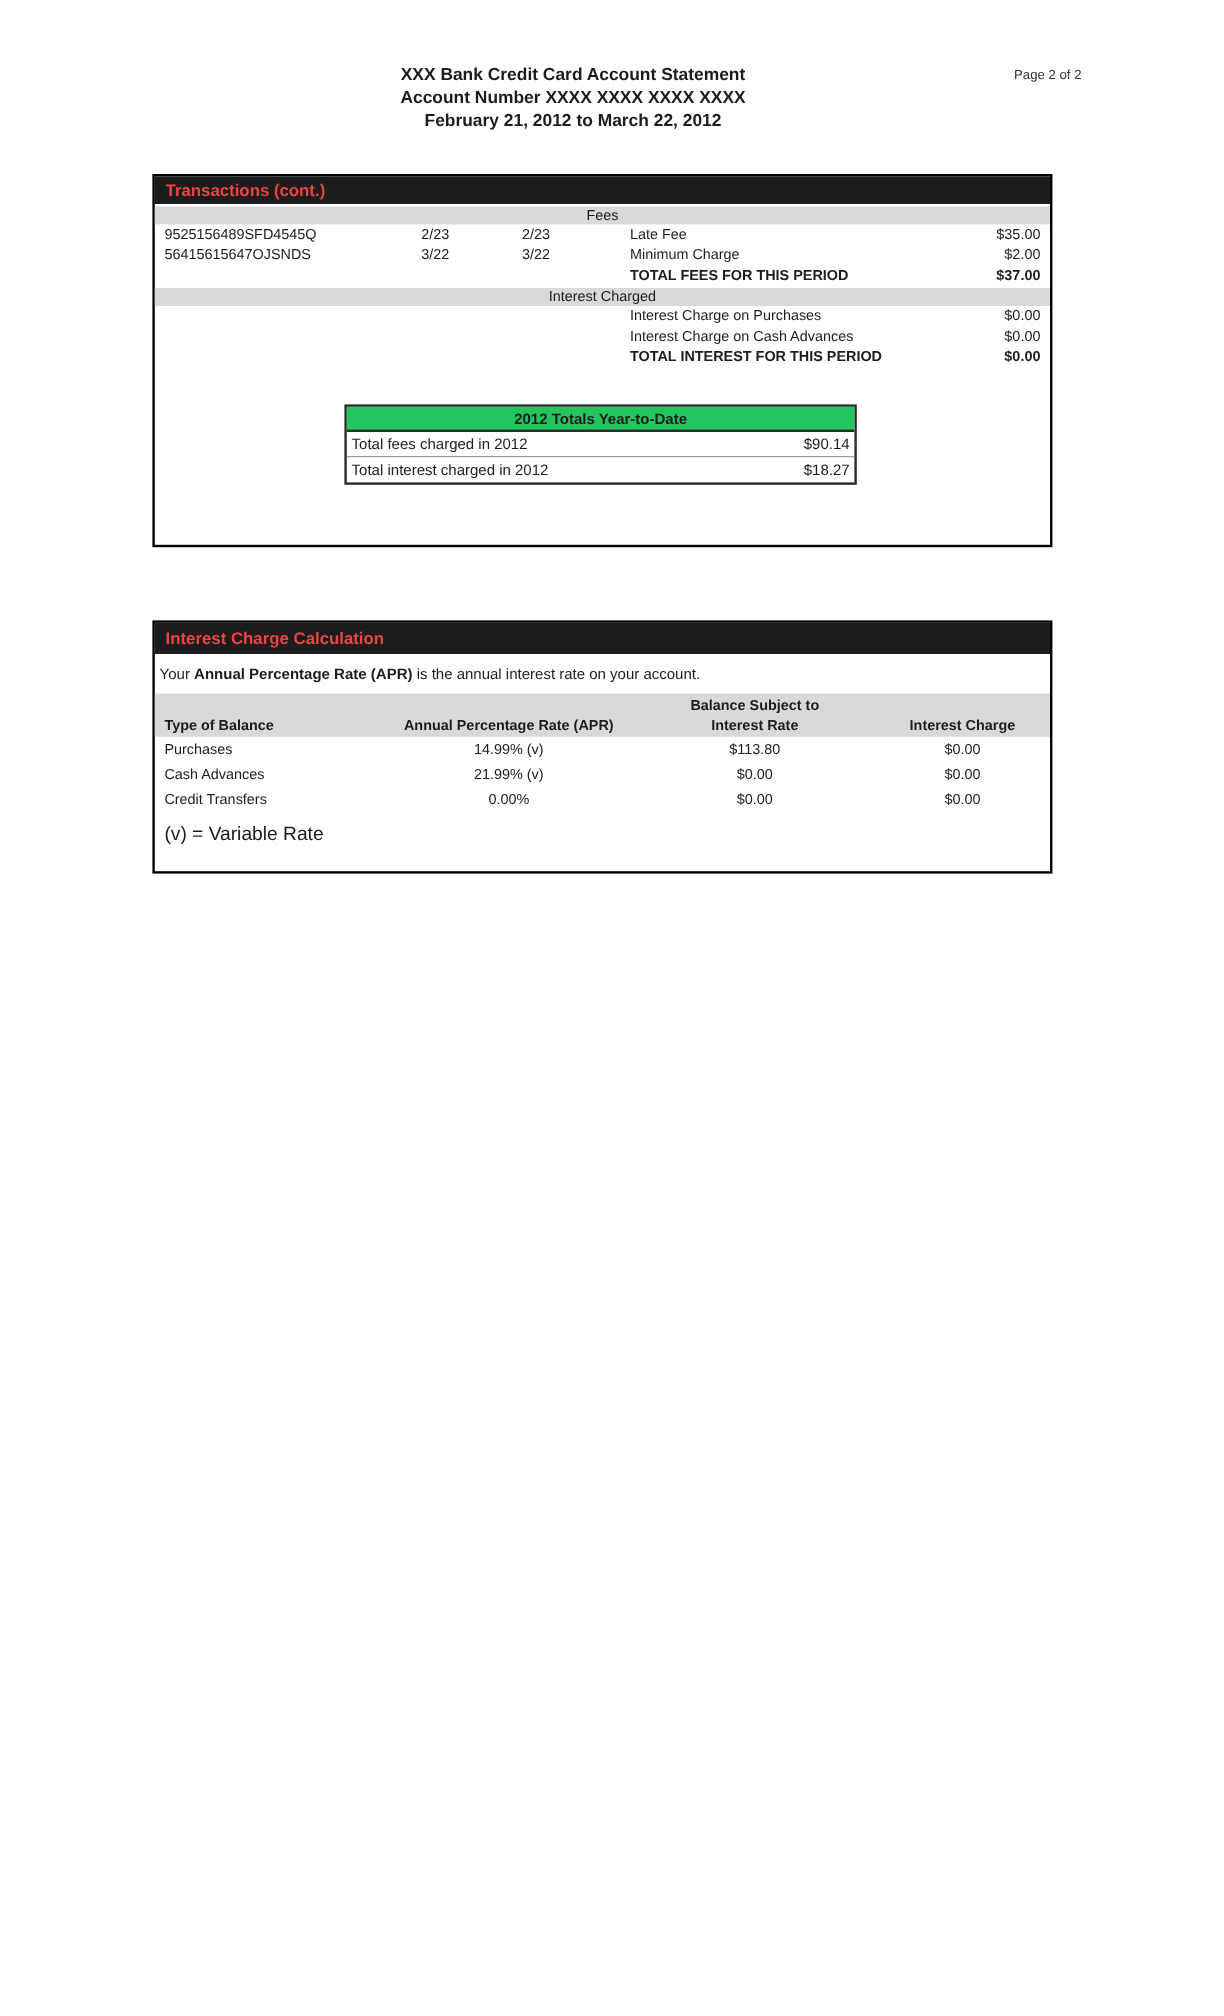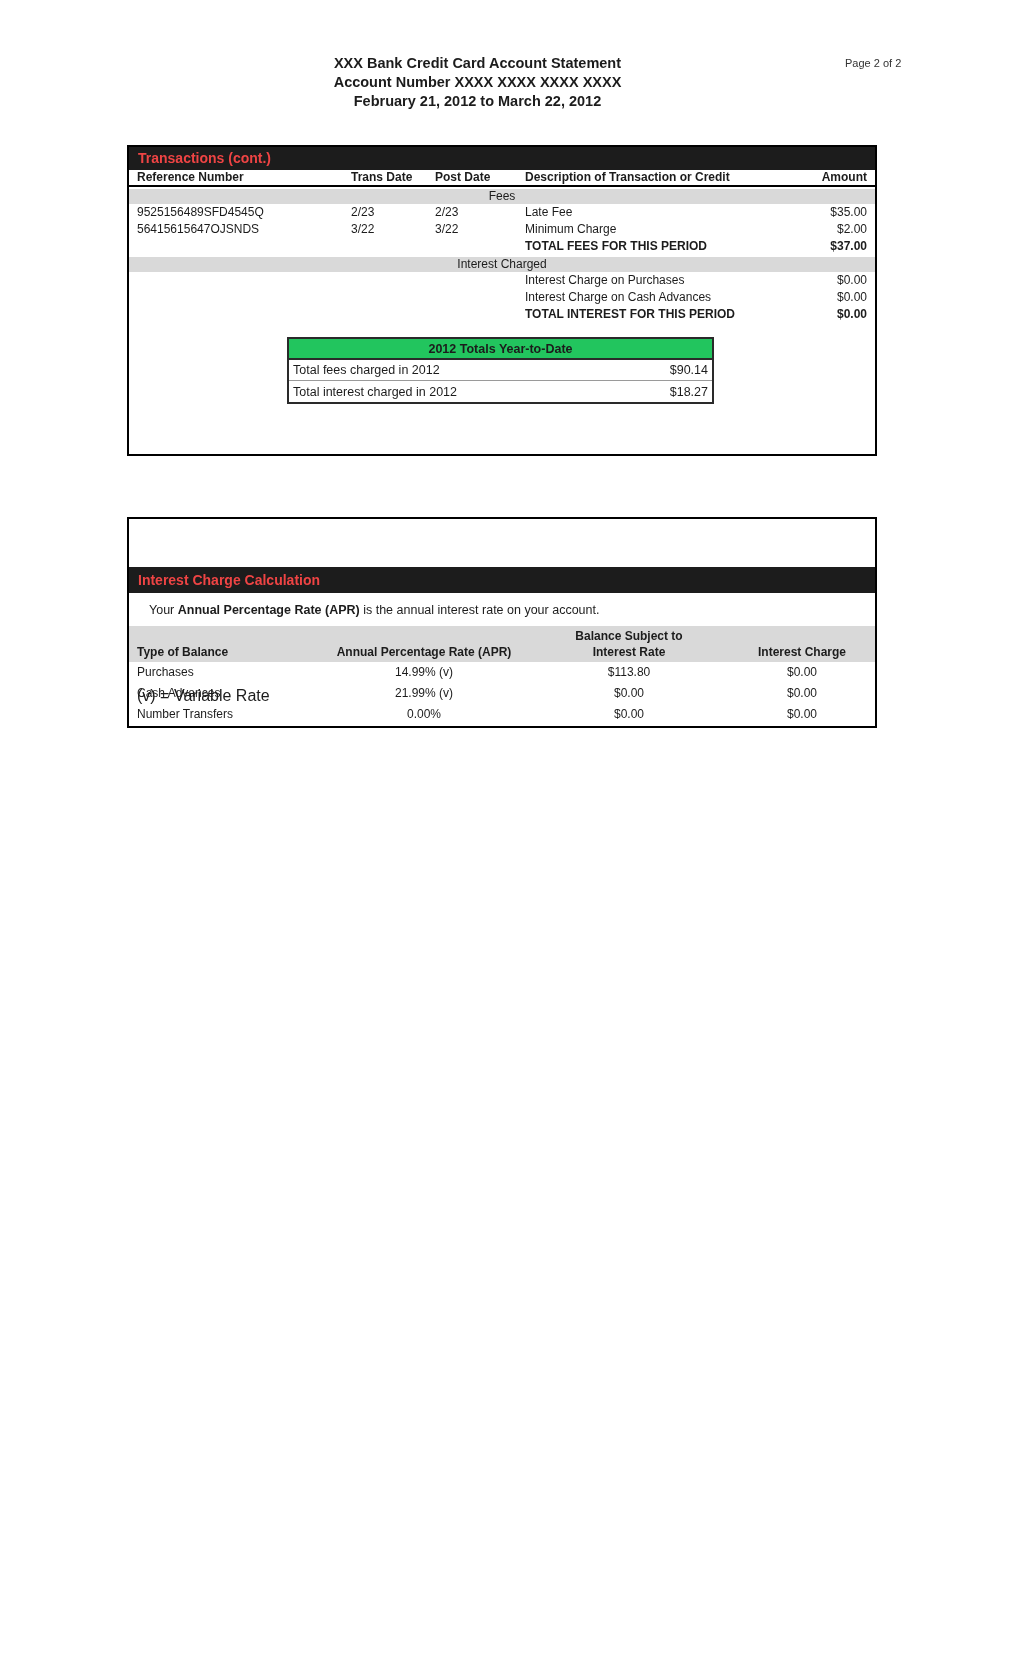--- a/index.html
+++ b/index.html
@@ -99,23 +99,23 @@
     align-items: center;
     height: 21px;
     padding: 0 4px;
     font-size: 12.5px;
     text-align: center;
   }
   .ytd-row.sep { border-bottom: 1px solid #9a9a9a; }
 
   
   #icc-box { top: 517px; height: 211px; }
-  #icc-box .section-bar { height: 26px; line-height: 26px; margin-top: 48px; }
+  #icc-box .section-bar { height: 26px; line-height: 26px; }
   .icc-intro {
-    padding: 10px 8px 0 20px;
+    padding: 10px 8px 0 4px;
     font-size: 12.5px;
   }
   .icc-headband {
     position: relative;
     height: 36px;
     margin-top: 9px;
     background: #d9d9d9;
     font-weight: bold;
     font-size: 12px;
   }
@@ -140,27 +140,20 @@
 <div class="doc-header">
   <div>XXX Bank Credit Card Account Statement</div>
   <div>Account Number XXXX XXXX XXXX XXXX</div>
   <div>February 21, 2012 to March 22, 2012</div>
 </div>
 <div class="page-indicator">Page 2 of 2</div>
 
 <div class="outer-box" id="tx-box">
   <div class="section-bar">Transactions (cont.)</div>
 
-  <div class="tx-colheader">
-    <span class="c-ref">Reference Number</span>
-    <span class="c-trans">Trans Date</span>
-    <span class="c-post">Post Date</span>
-    <span class="c-desc">Description of Transaction or Credit</span>
-    <span class="c-amt bold">Amount</span>
-  </div>
 
   <div class="band">Fees</div>
 
   <div class="tx-row">
     <span class="c-ref">9525156489SFD4545Q</span>
     <span class="c-trans">2/23</span>
     <span class="c-post">2/23</span>
     <span class="c-desc">Late Fee</span>
     <span class="c-amt">$35.00</span>
   </div>
@@ -225,20 +218,20 @@
     <span class="col-balance">$113.80</span>
     <span class="col-charge">$0.00</span>
   </div>
   <div class="icc-row">
     <span class="col-type">Cash Advances</span>
     <span class="col-apr">21.99% (v)</span>
     <span class="col-balance">$0.00</span>
     <span class="col-charge">$0.00</span>
   </div>
   <div class="icc-row">
-    <span class="col-type">Number Transfers</span>
+    <span class="col-type">Credit Transfers</span>
     <span class="col-apr">0.00%</span>
     <span class="col-balance">$0.00</span>
     <span class="col-charge">$0.00</span>
   </div>
 
   <div class="icc-footnote">(v) = Variable Rate</div>
 </div>
 
 </body></html>

